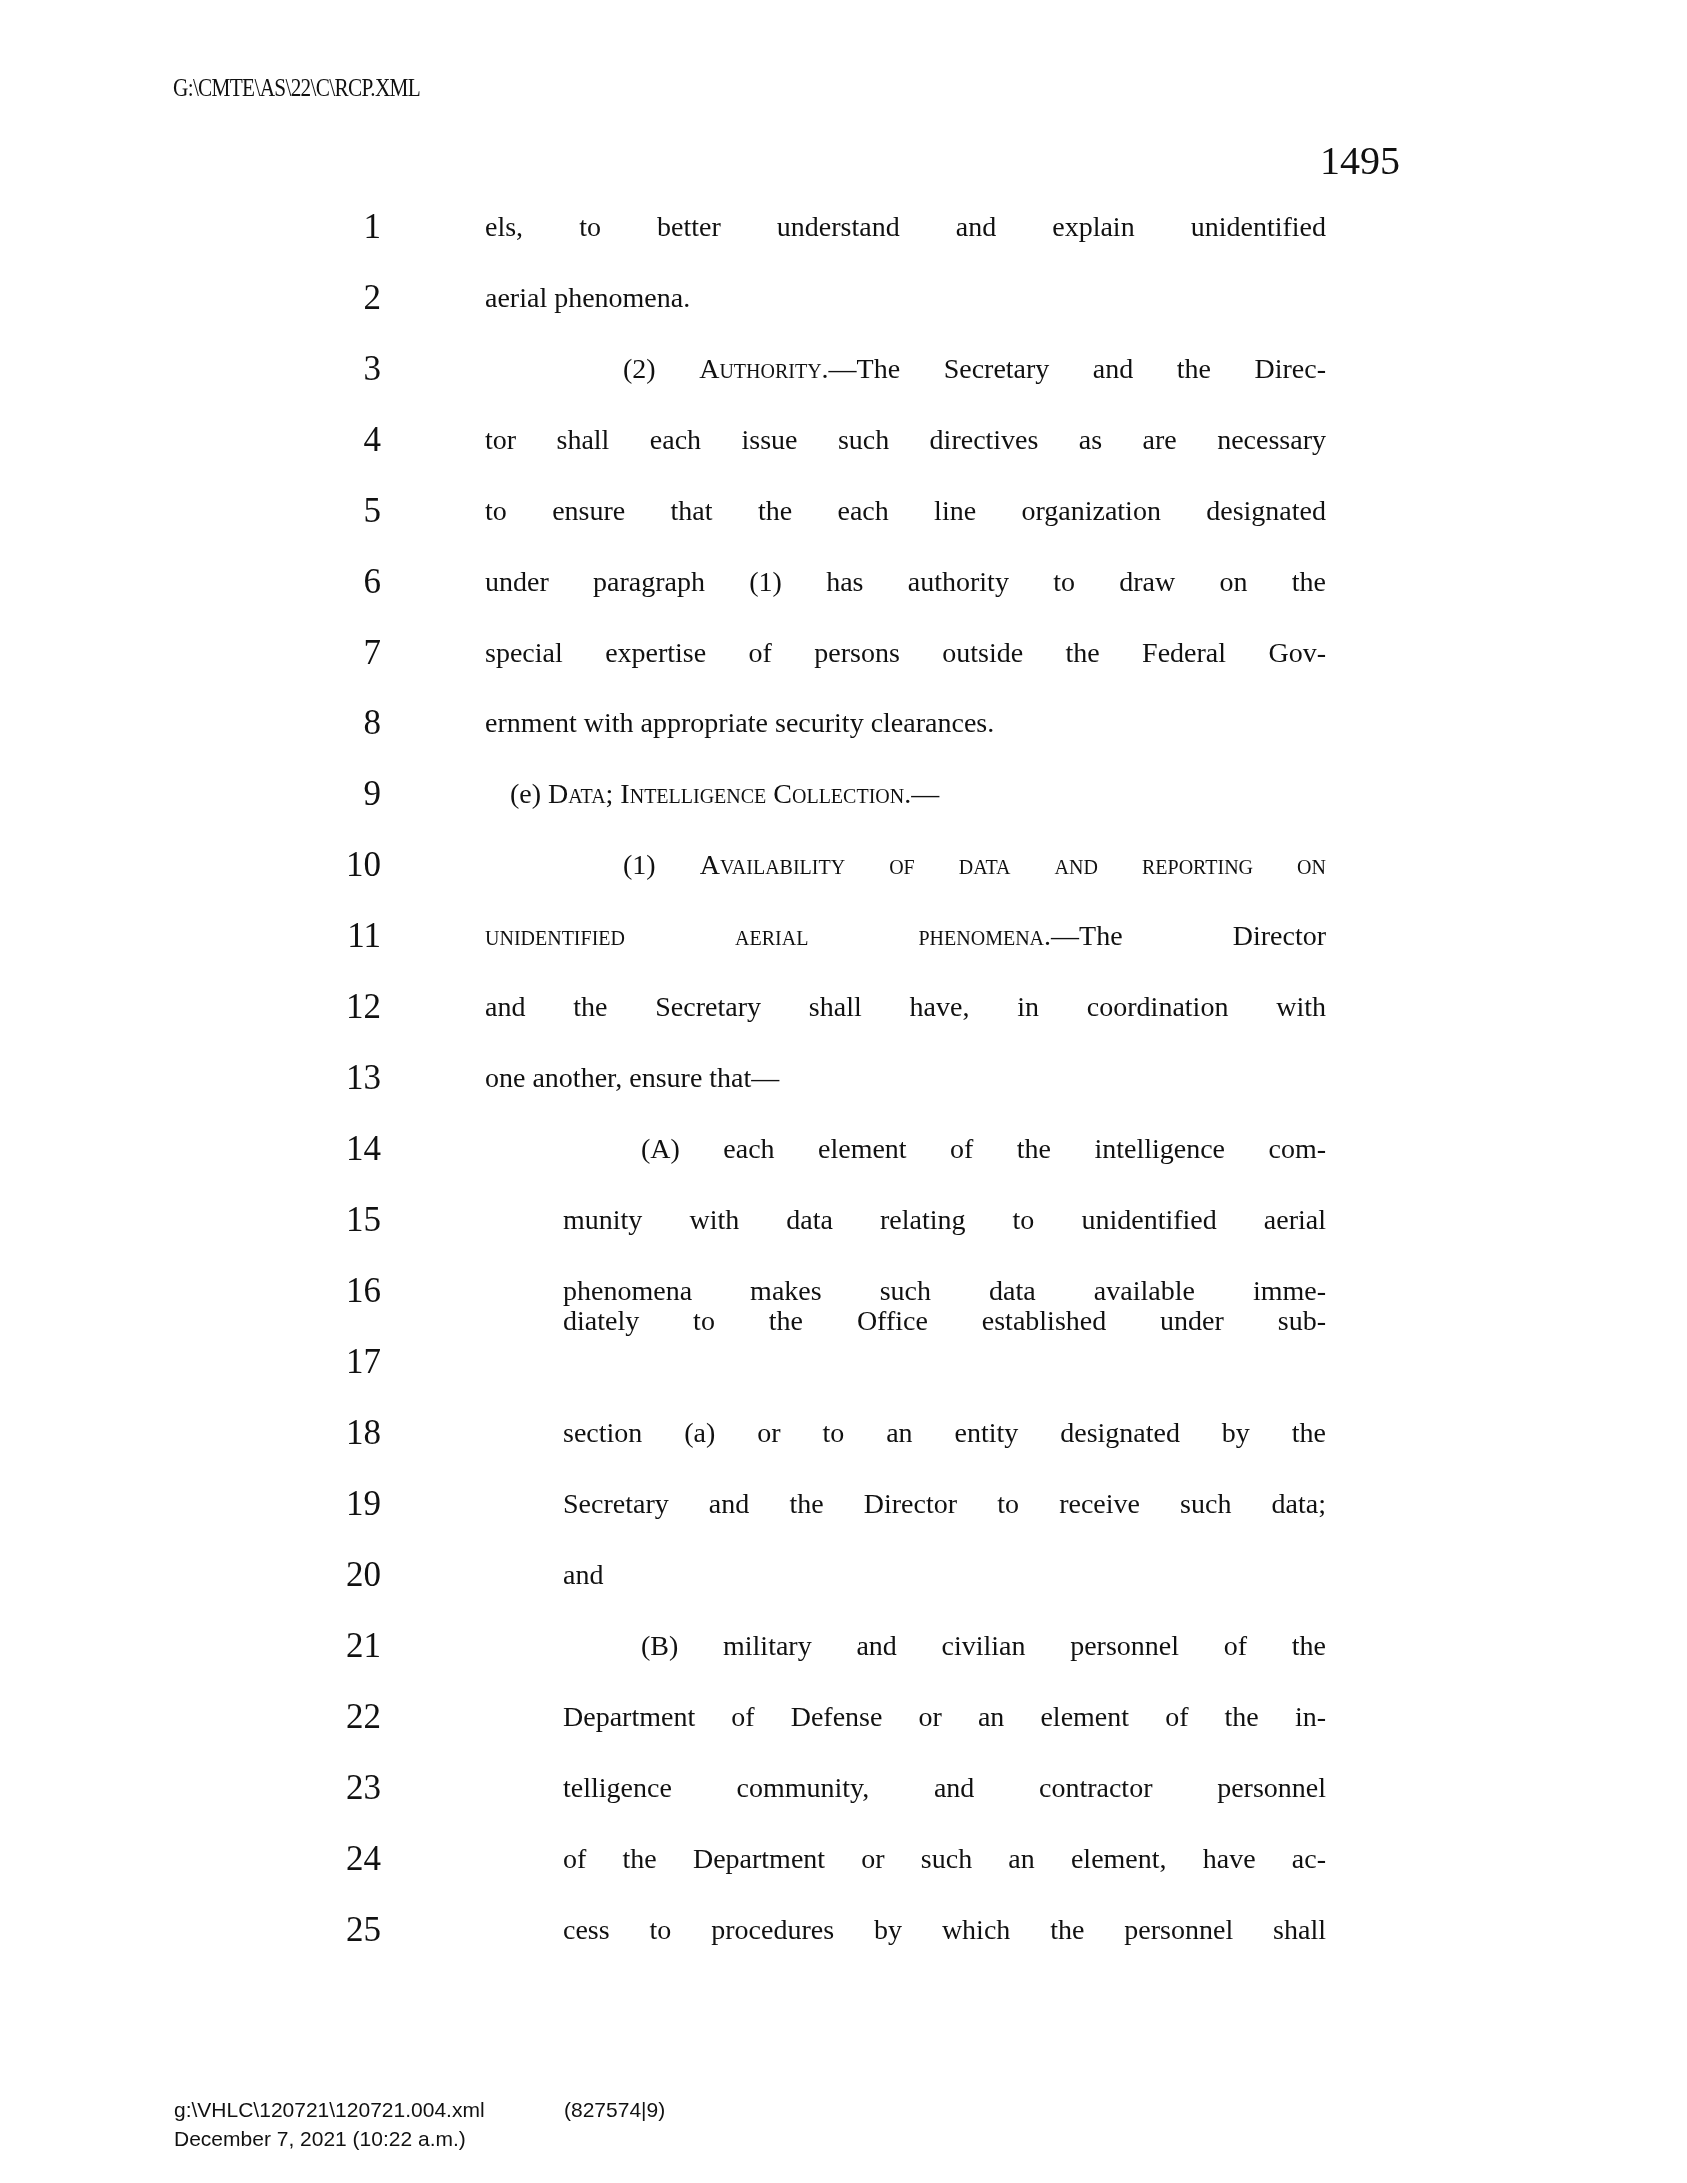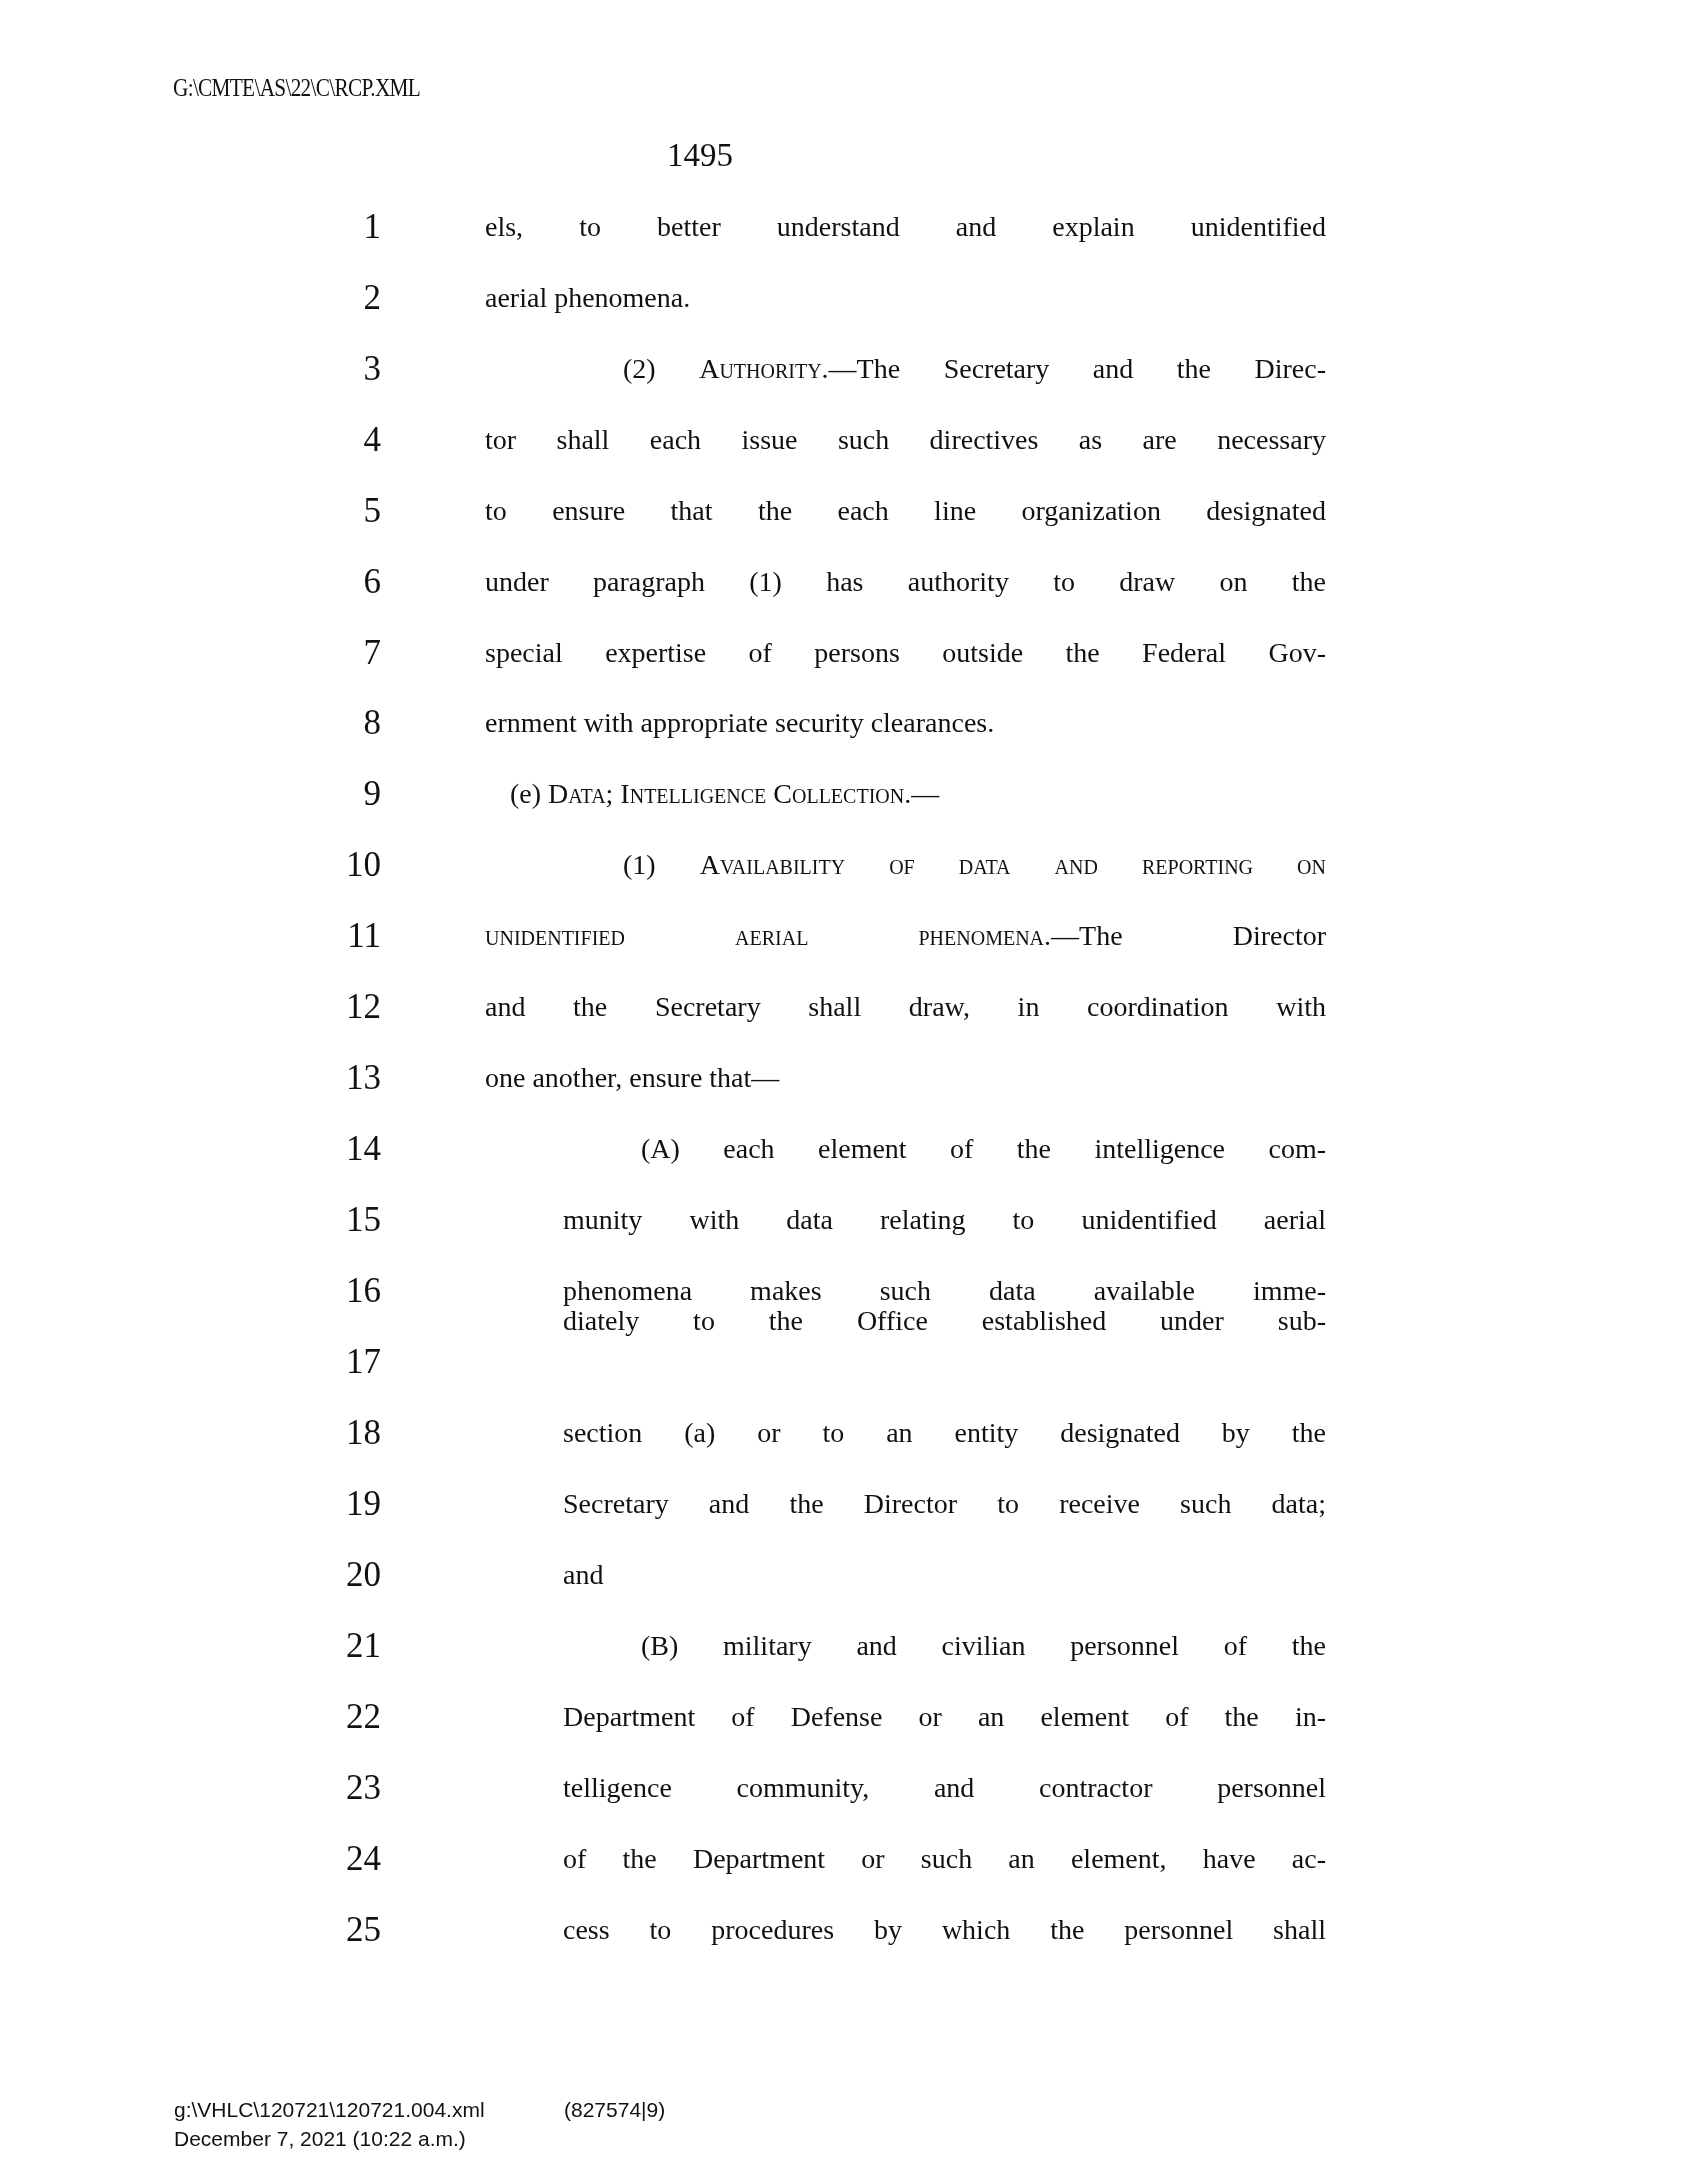--- a/index.html
+++ b/index.html
@@ -1,20 +1,20 @@
 <!DOCTYPE html>
 <html style="font-size:13.5px"><head>
 <meta charset="utf-8">
 <style>
   html, body { margin:0; padding:0; background:#ffffff; }
   body { width:1687px; height:2183px; position:relative; overflow:hidden; color:#111; }
   .serif { font-family: "Liberation Serif", "DejaVu Serif", serif; }
   .sans { font-family: "Liberation Sans", "DejaVu Sans", sans-serif; }
   .hdr { position:absolute; left:173px; top:74px; font-size:25px; letter-spacing:-0.8px; transform:scaleX(0.85); transform-origin:left top; }
-  .pagenum { position:absolute; left:0; width:1400px; text-align:center; top:137px; font-size:33px; }
+  .pagenum { position:absolute; left:0; width:1400px; text-align:right; top:137px; font-size:40px; }
   .ln { position:absolute; left:278px; width:103px; text-align:right; font-size:35px; line-height:42px; }
   .tx { position:absolute; font-size:28px; line-height:42px; white-space:nowrap; }
   .just { text-align:justify; text-align-last:justify; white-space:normal; }
   .sc { font-variant: small-caps; }
   .foot { position:absolute; left:174px; font-size:21px; line-height:25px; }
 </style>
 </head>
 <body>
 
 <div>
@@ -38,21 +38,21 @@
       <div class="tx serif just" style="top: 632px; left: 485px; width: 841px;">special expertise of persons outside the Federal Gov-</div>
       <div class="ln serif" style="top: 702px;">8</div>
       <div class="tx serif" style="top: 702px; left: 485px;">ernment with appropriate security clearances.</div>
       <div class="ln serif" style="top: 773px;">9</div>
       <div class="tx serif" style="top: 773px; left: 485px; margin-left: 25px;">(e) <span class="sc">Data; Intelligence Collection</span>.—</div>
       <div class="ln serif" style="top: 844px;">10</div>
       <div class="tx serif just" style="top: 844px; left: 623px; width: 703px;">(1) <span class="sc">Availability of data and reporting on</span></div>
       <div class="ln serif" style="top: 915px;">11</div>
       <div class="tx serif just" style="top: 915px; left: 485px; width: 841px;"><span class="sc">unidentified aerial phenomena</span>.—The Director</div>
       <div class="ln serif" style="top: 986px;">12</div>
-      <div class="tx serif just" style="top: 986px; left: 485px; width: 841px;">and the Secretary shall draw, in coordination with</div>
+      <div class="tx serif just" style="top: 986px; left: 485px; width: 841px;">and the Secretary shall have, in coordination with</div>
       <div class="ln serif" style="top: 1057px;">13</div>
       <div class="tx serif" style="top: 1057px; left: 485px;">one another, ensure that—</div>
       <div class="ln serif" style="top: 1128px;">14</div>
       <div class="tx serif just" style="top: 1128px; left: 641px; width: 685px;">(A) each element of the intelligence com-</div>
       <div class="ln serif" style="top: 1199px;">15</div>
       <div class="tx serif just" style="top: 1199px; left: 563px; width: 763px;">munity with data relating to unidentified aerial</div>
       <div class="ln serif" style="top: 1270px;">16</div>
       <div class="tx serif just" style="top: 1270px; left: 563px; width: 763px;">phenomena makes such data available imme-</div>
       <div class="ln serif" style="top: 1341px;">17</div>
       <div class="tx serif just" style="top: 1300px; left: 563px; width: 763px;">diately to the Office established under sub-</div>

